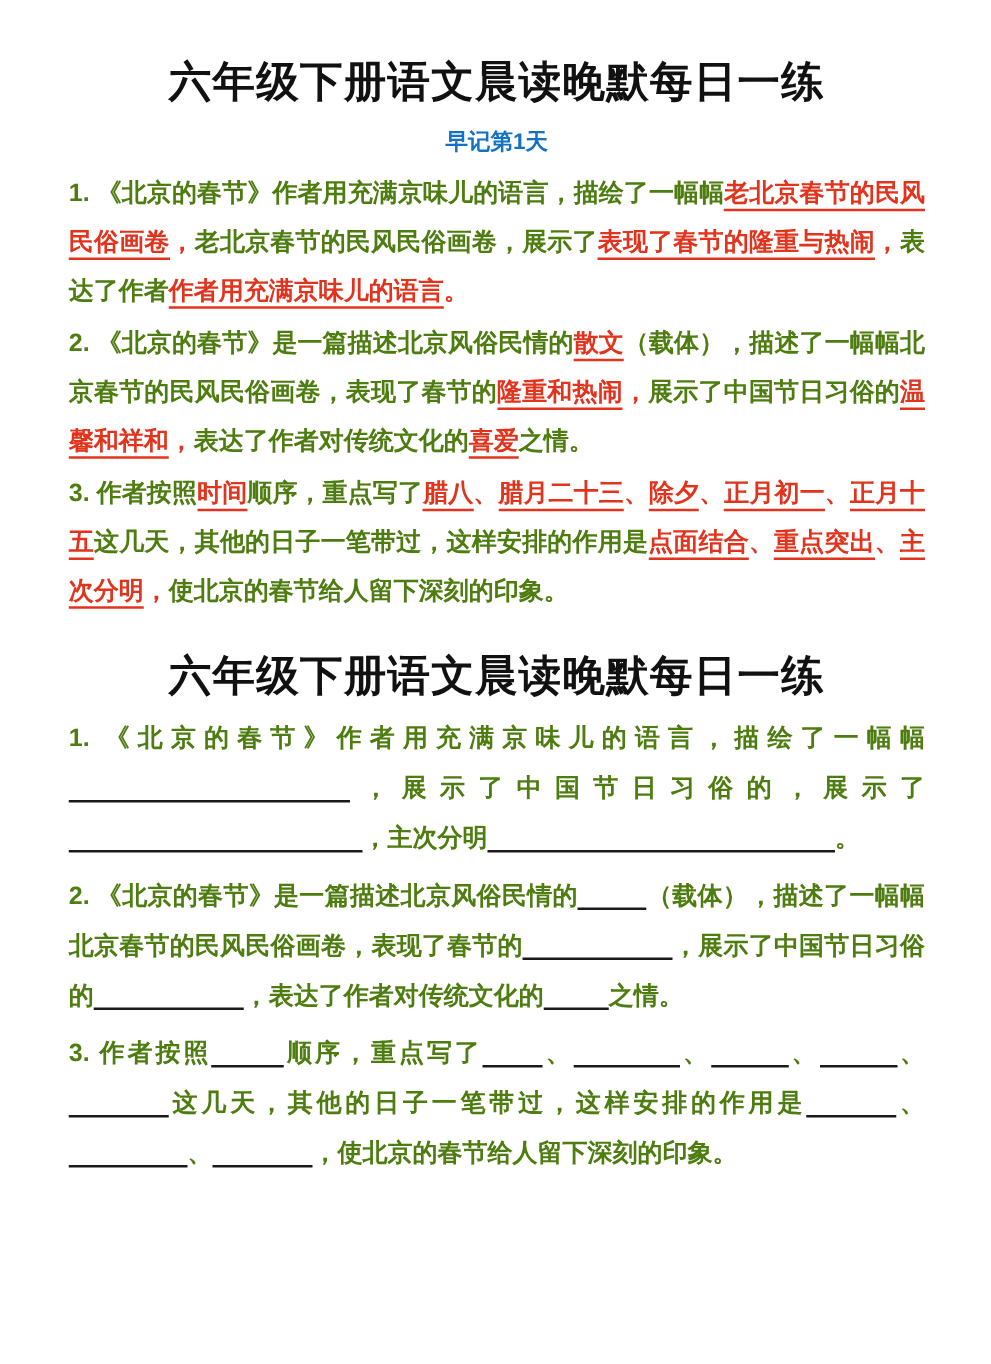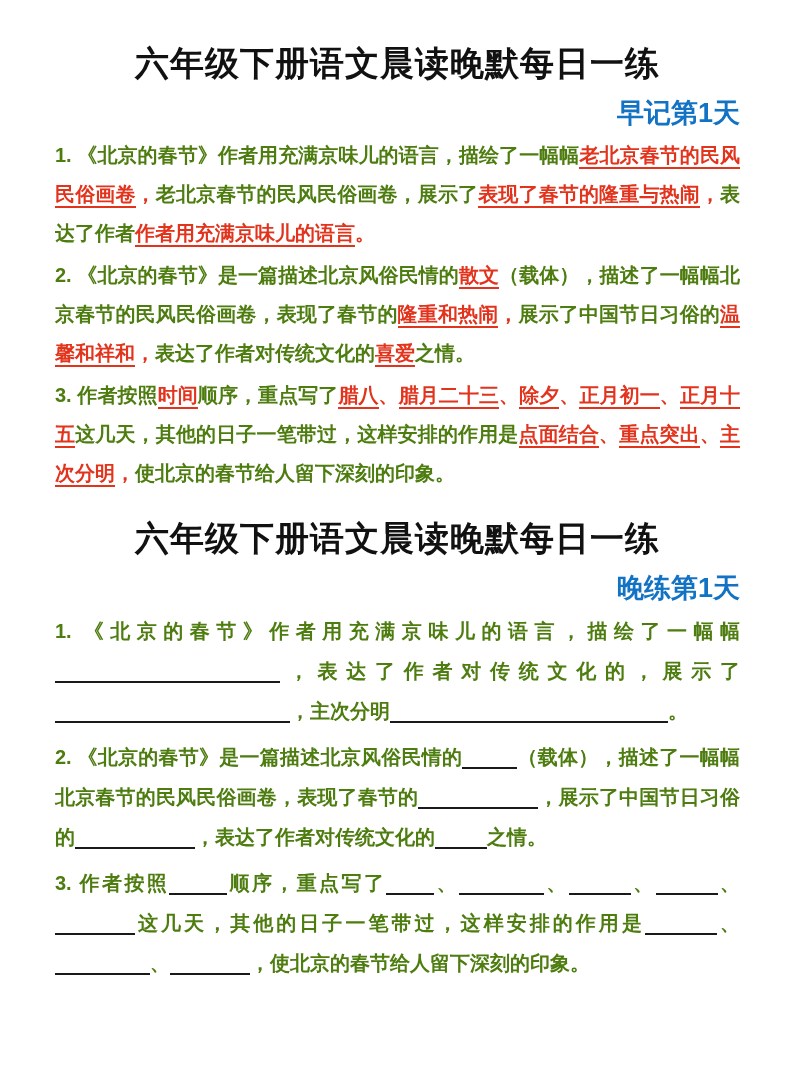--- a/index.html
+++ b/index.html
@@ -21,26 +21,25 @@
   .section-evening { margin-top: 26px; }
 
   .title {
     margin: 0;
     text-align: center;
     font-size: 34px;
     line-height: 44px;
     font-weight: 800;
     color: #111111;
     letter-spacing: 1px;
-    font-family: Liberation Mono, monospace;
   }
   .subtitle {
     margin: 10px 0 0 0;
-    text-align: right;
-    font-size: 27px;
+    text-align: center;
+    font-size: 18px;
     line-height: 30px;
     font-weight: 800;
     color: var(--blue, #1272c4);
   }
   .paras { margin-top: 8px; }
   .para {
     margin: 3px 0;
     font-size: 20px;
     line-height: 39px;
     text-align: justify;
@@ -74,21 +73,20 @@
     <h2 class="subtitle">早记第1天</h2>
     <div class="paras">
       <p class="para"><span class="seg-text">1. 《北京的春节》作者用充满京味儿的语言，描绘了一幅幅</span><span class="seg-answer">老北京春节的民风民俗画卷</span><span class="seg-rsep">，</span><span class="seg-text">老北京春节的民风民俗画卷，展示了</span><span class="seg-answer">表现了春节的隆重与热闹</span><span class="seg-rsep">，</span><span class="seg-text">表达了作者</span><span class="seg-answer">作者用充满京味儿的语言</span><span class="seg-rsep">。</span></p>
       <p class="para"><span class="seg-text">2. 《北京的春节》是一篇描述北京风俗民情的</span><span class="seg-answer">散文</span><span class="seg-text">（载体），描述了一幅幅北京春节的民风民俗画卷，表现了春节的</span><span class="seg-answer">隆重和热闹</span><span class="seg-rsep">，</span><span class="seg-text">展示了中国节日习俗的</span><span class="seg-answer">温馨和祥和</span><span class="seg-rsep">，</span><span class="seg-text">表达了作者对传统文化的</span><span class="seg-answer">喜爱</span><span class="seg-text">之情。</span></p>
       <p class="para"><span class="seg-text">3. 作者按照</span><span class="seg-answer">时间</span><span class="seg-text">顺序，重点写了</span><span class="seg-answer">腊八</span><span class="seg-rsep">、</span><span class="seg-answer">腊月二十三</span><span class="seg-rsep">、</span><span class="seg-answer">除夕</span><span class="seg-rsep">、</span><span class="seg-answer">正月初一</span><span class="seg-rsep">、</span><span class="seg-answer">正月十五</span><span class="seg-text">这几天，其他的日子一笔带过，这样安排的作用是</span><span class="seg-answer">点面结合</span><span class="seg-rsep">、</span><span class="seg-answer">重点突出</span><span class="seg-rsep">、</span><span class="seg-answer">主次分明</span><span class="seg-rsep">，</span><span class="seg-text">使北京的春节给人留下深刻的印象。</span></p>
     </div>
   </section>
 
   <section class="sheet-section section-evening">
     <h1 class="title">六年级下册语文晨读晚默每日一练</h1>
-    <h2 class="subtitle">晚练第1天</h2>
     <div class="paras">
-      <p class="para"><span class="seg-text">1. 《北京的春节》作者用充满京味儿的语言，描绘了一幅幅</span><span class="seg-blank" style="width: 225px;"></span><span class="seg-text">，表达了作者对传统文化的，展示了</span><span class="seg-blank" style="width: 235px;"></span><span class="seg-text">，主次分明</span><span class="seg-blank" style="width: 278px;"></span><span class="seg-text">。</span></p>
+      <p class="para"><span class="seg-text">1. 《北京的春节》作者用充满京味儿的语言，描绘了一幅幅</span><span class="seg-blank" style="width: 225px;"></span><span class="seg-text">，展示了中国节日习俗的，展示了</span><span class="seg-blank" style="width: 235px;"></span><span class="seg-text">，主次分明</span><span class="seg-blank" style="width: 278px;"></span><span class="seg-text">。</span></p>
       <p class="para"><span class="seg-text">2. 《北京的春节》是一篇描述北京风俗民情的</span><span class="seg-blank" style="width: 55px;"></span><span class="seg-text">（载体），描述了一幅幅北京春节的民风民俗画卷，表现了春节的</span><span class="seg-blank" style="width: 120px;"></span><span class="seg-text">，展示了中国节日习俗的</span><span class="seg-blank" style="width: 120px;"></span><span class="seg-text">，表达了作者对传统文化的</span><span class="seg-blank" style="width: 52px;"></span><span class="seg-text">之情。</span></p>
       <p class="para"><span class="seg-text">3. 作者按照</span><span class="seg-blank" style="width: 58px;"></span><span class="seg-text">顺序，重点写了</span><span class="seg-blank" style="width: 48px;"></span><span class="seg-text">、</span><span class="seg-blank" style="width: 85px;"></span><span class="seg-text">、</span><span class="seg-blank" style="width: 62px;"></span><span class="seg-text">、</span><span class="seg-blank" style="width: 62px;"></span><span class="seg-text">、</span><span class="seg-blank" style="width: 80px;"></span><span class="seg-text">这几天，其他的日子一笔带过，这样安排的作用是</span><span class="seg-blank" style="width: 72px;"></span><span class="seg-text">、</span><span class="seg-blank" style="width: 95px;"></span><span class="seg-text">、</span><span class="seg-blank" style="width: 80px;"></span><span class="seg-text">，使北京的春节给人留下深刻的印象。</span></p>
     </div>
   </section>
 
 </div>
 
 </body></html>

